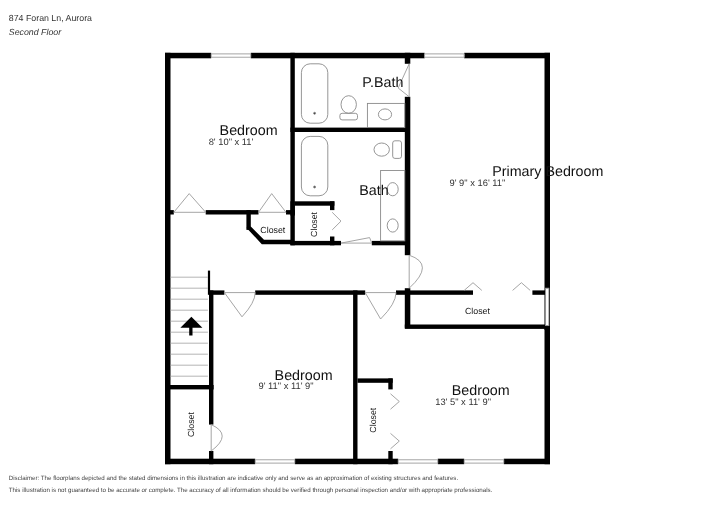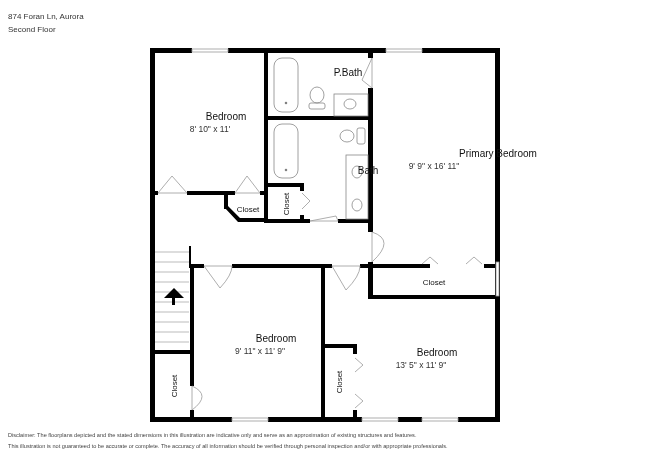--- a/index.html
+++ b/index.html
@@ -1,29 +1,29 @@
 <!DOCTYPE html>
 <html><head>
 <meta charset="utf-8">
 <style>
   html, body { margin: 0; padding: 0; background: #ffffff; }
   body { width: 650px; height: 460px; position: relative; overflow: hidden; font-family: "Liberation Sans", sans-serif; color: #222; }
   .hdr { position: absolute; left: 8px; font-size: 8px; color: #333; text-align: right; }
   .disc { position: absolute; left: 8px; font-size: 5.6px; color: #444; white-space: nowrap; }
   svg { position: absolute; left: 0; top: 0; }
-  .lbl { position: absolute; text-align: center; font-size: 10px; color: #111; white-space: nowrap; transform: translateX(-50%); padding-left: 32px; }
+  .lbl { position: absolute; text-align: center; font-size: 13px; color: #111; white-space: nowrap; transform: translateX(-50%); padding-left: 32px; }
   .dim { position: absolute; text-align: center; font-size: 8.5px; color: #333; white-space: nowrap; transform: translateX(-50%); }
   .vlbl { position: absolute; font-size: 8px; color: #111; white-space: nowrap; transform: translate(-50%,-50%) rotate(-90deg); }
   .slbl { position: absolute; font-size: 8px; color: #111; white-space: nowrap; transform: translateX(-50%); }
 </style>
 </head>
 <body>
 
 <div class="hdr" style="top:12px;">874 Foran Ln, Aurora</div>
-<div class="hdr" style="top:25px;">Second Floor</div>
+<div class="hdr" style="top:25px;font-style:italic;">Second Floor</div>
 
 <svg width="650" height="460" viewBox="0 0 650 460">
 
   <g fill="#000">
 
     <rect x="150" y="48" width="42" height="5"></rect>
     <rect x="228" y="48" width="158" height="5"></rect>
     <rect x="422" y="48" width="78" height="5"></rect>
 
     <rect x="150" y="48" width="5" height="374"></rect>
@@ -143,21 +143,21 @@
     <rect x="346" y="155" width="22" height="64"></rect>
     <ellipse cx="357" cy="172" rx="5" ry="6"></ellipse>
     <ellipse cx="357" cy="205" rx="5" ry="6"></ellipse>
   </g>
 </svg>
 
 <div class="lbl" style="left:210px; top:111px;">Bedroom</div>
 <div class="dim" style="left:210px; top:124px;">8' 10" x 11'</div>
 
 <div class="lbl" style="left:332px; top:67px;">P.Bath</div>
-<div class="lbl" style="left:324px; top:165px;margin-left:28px;">Bath</div>
+<div class="lbl" style="left:324px; top:165px;">Bath</div>
 
 <div class="lbl" style="left:434px; top:148px;margin-left:48px;">Primary Bedroom</div>
 <div class="dim" style="left:434px; top:161px;">9' 9" x 16' 11"</div>
 
 <div class="slbl" style="left:248px; top:205px;">Closet</div>
 <div class="vlbl" style="left:286px; top:204px;">Closet</div>
 <div class="slbl" style="left:434px; top:278px;">Closet</div>
 
 <div class="lbl" style="left:260px; top:333px;">Bedroom</div>
 <div class="dim" style="left:260px; top:346px;">9' 11" x 11' 9"</div>

